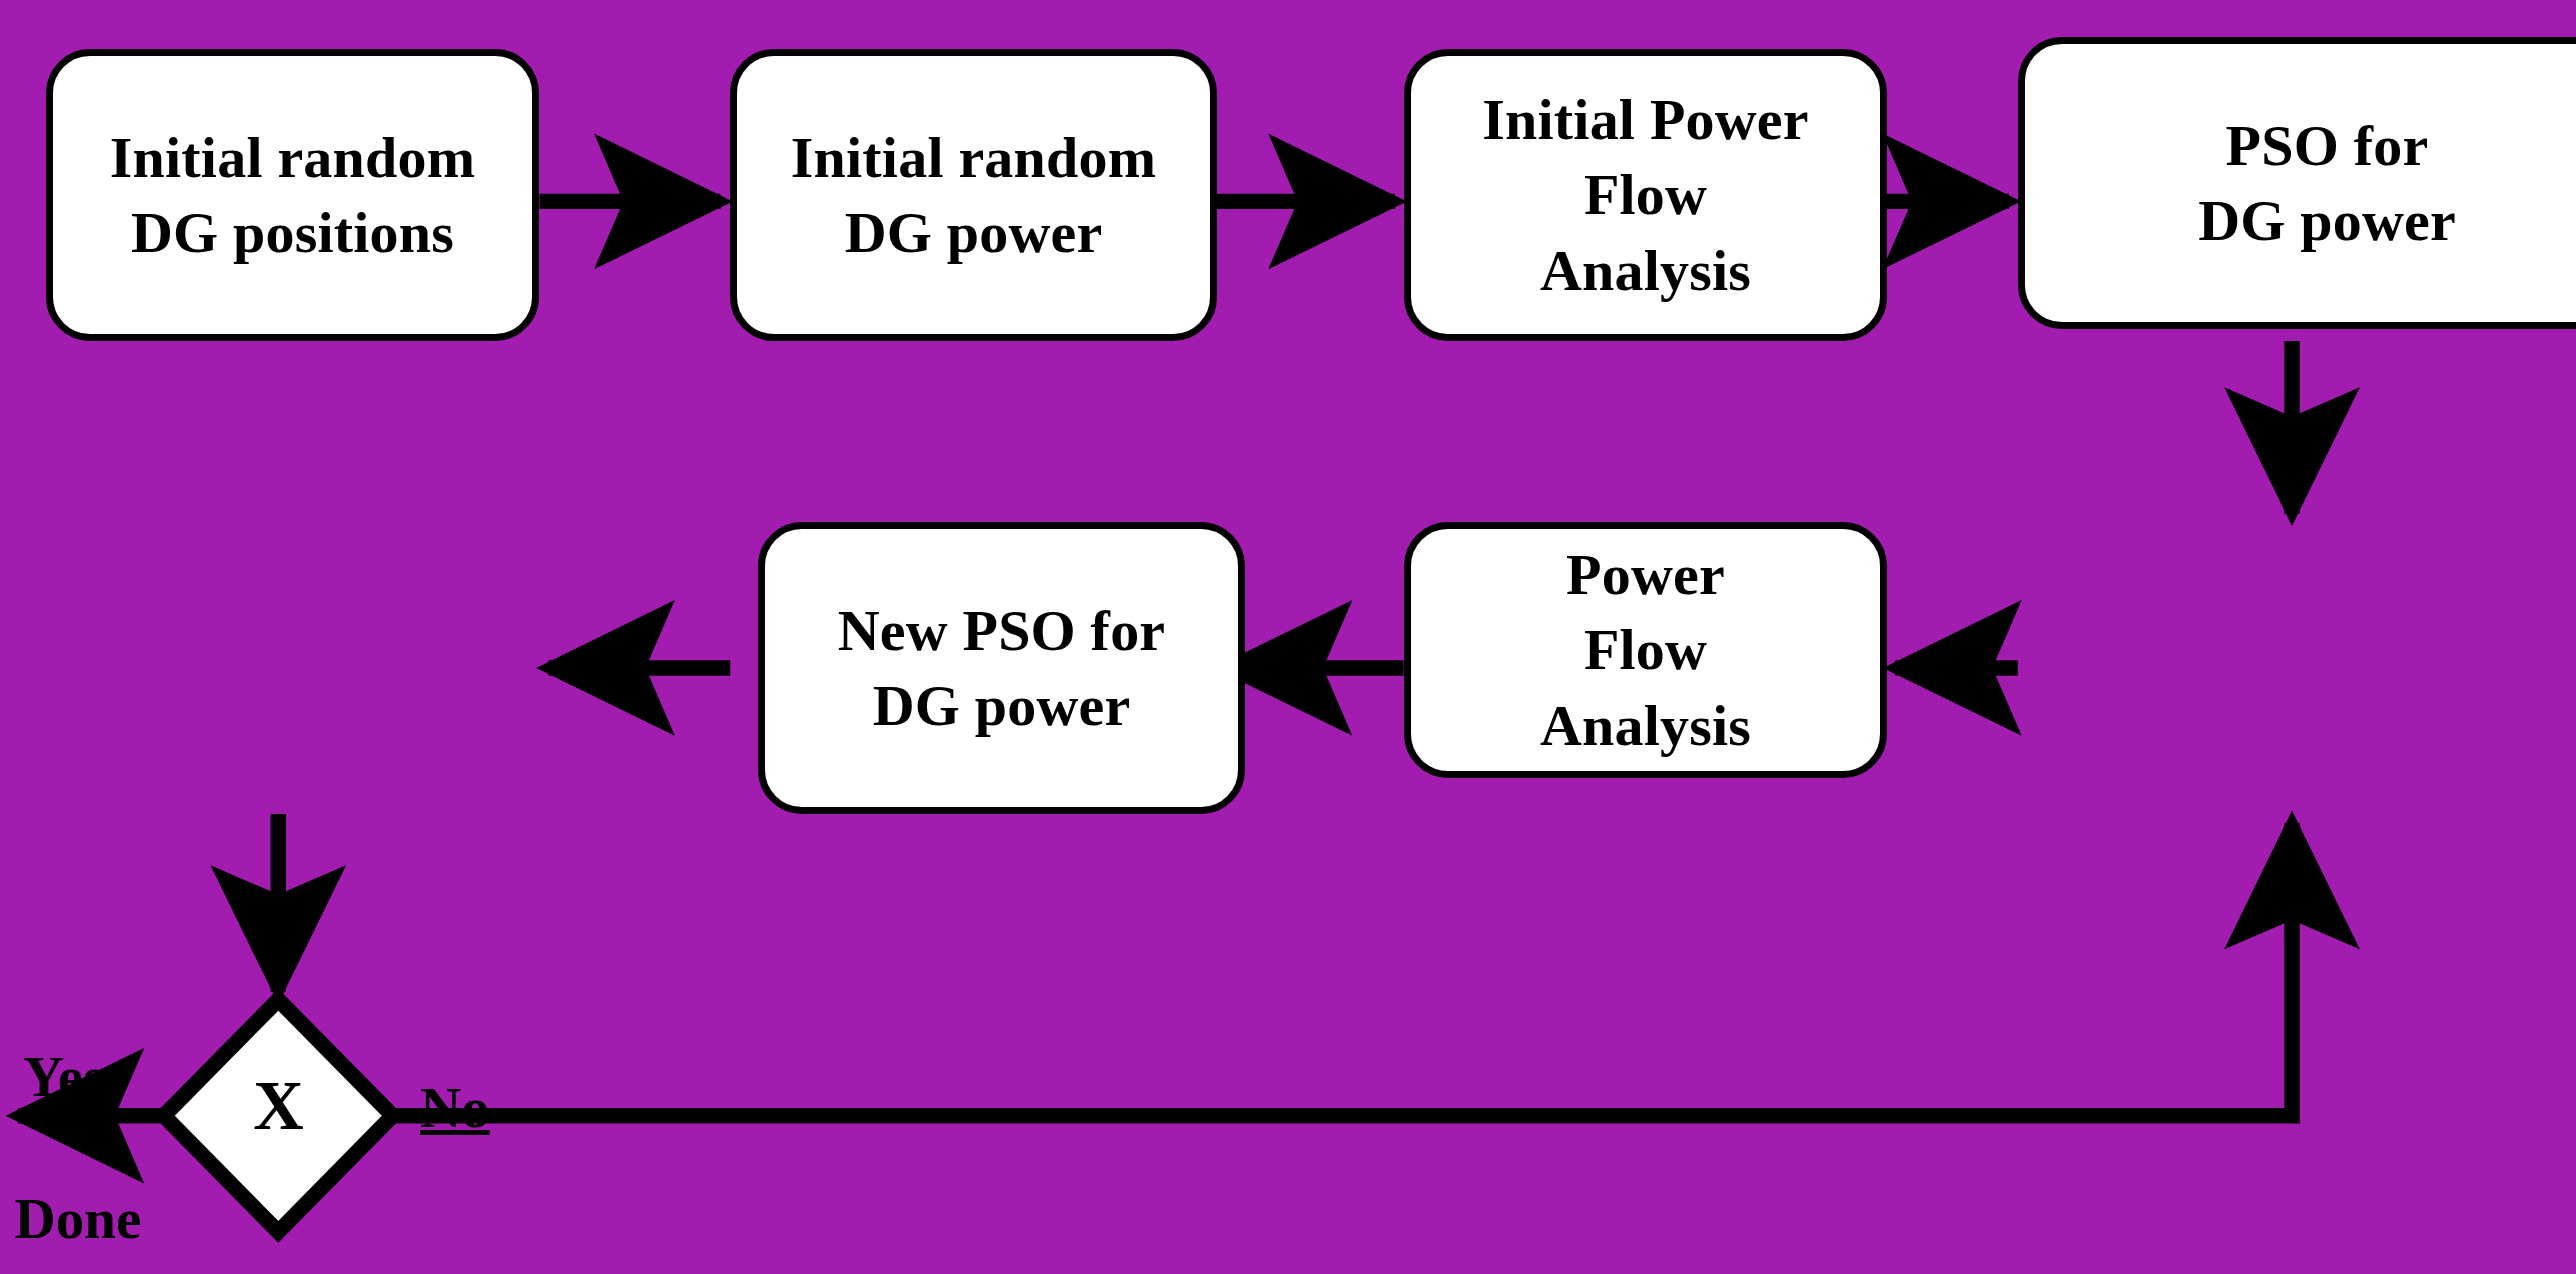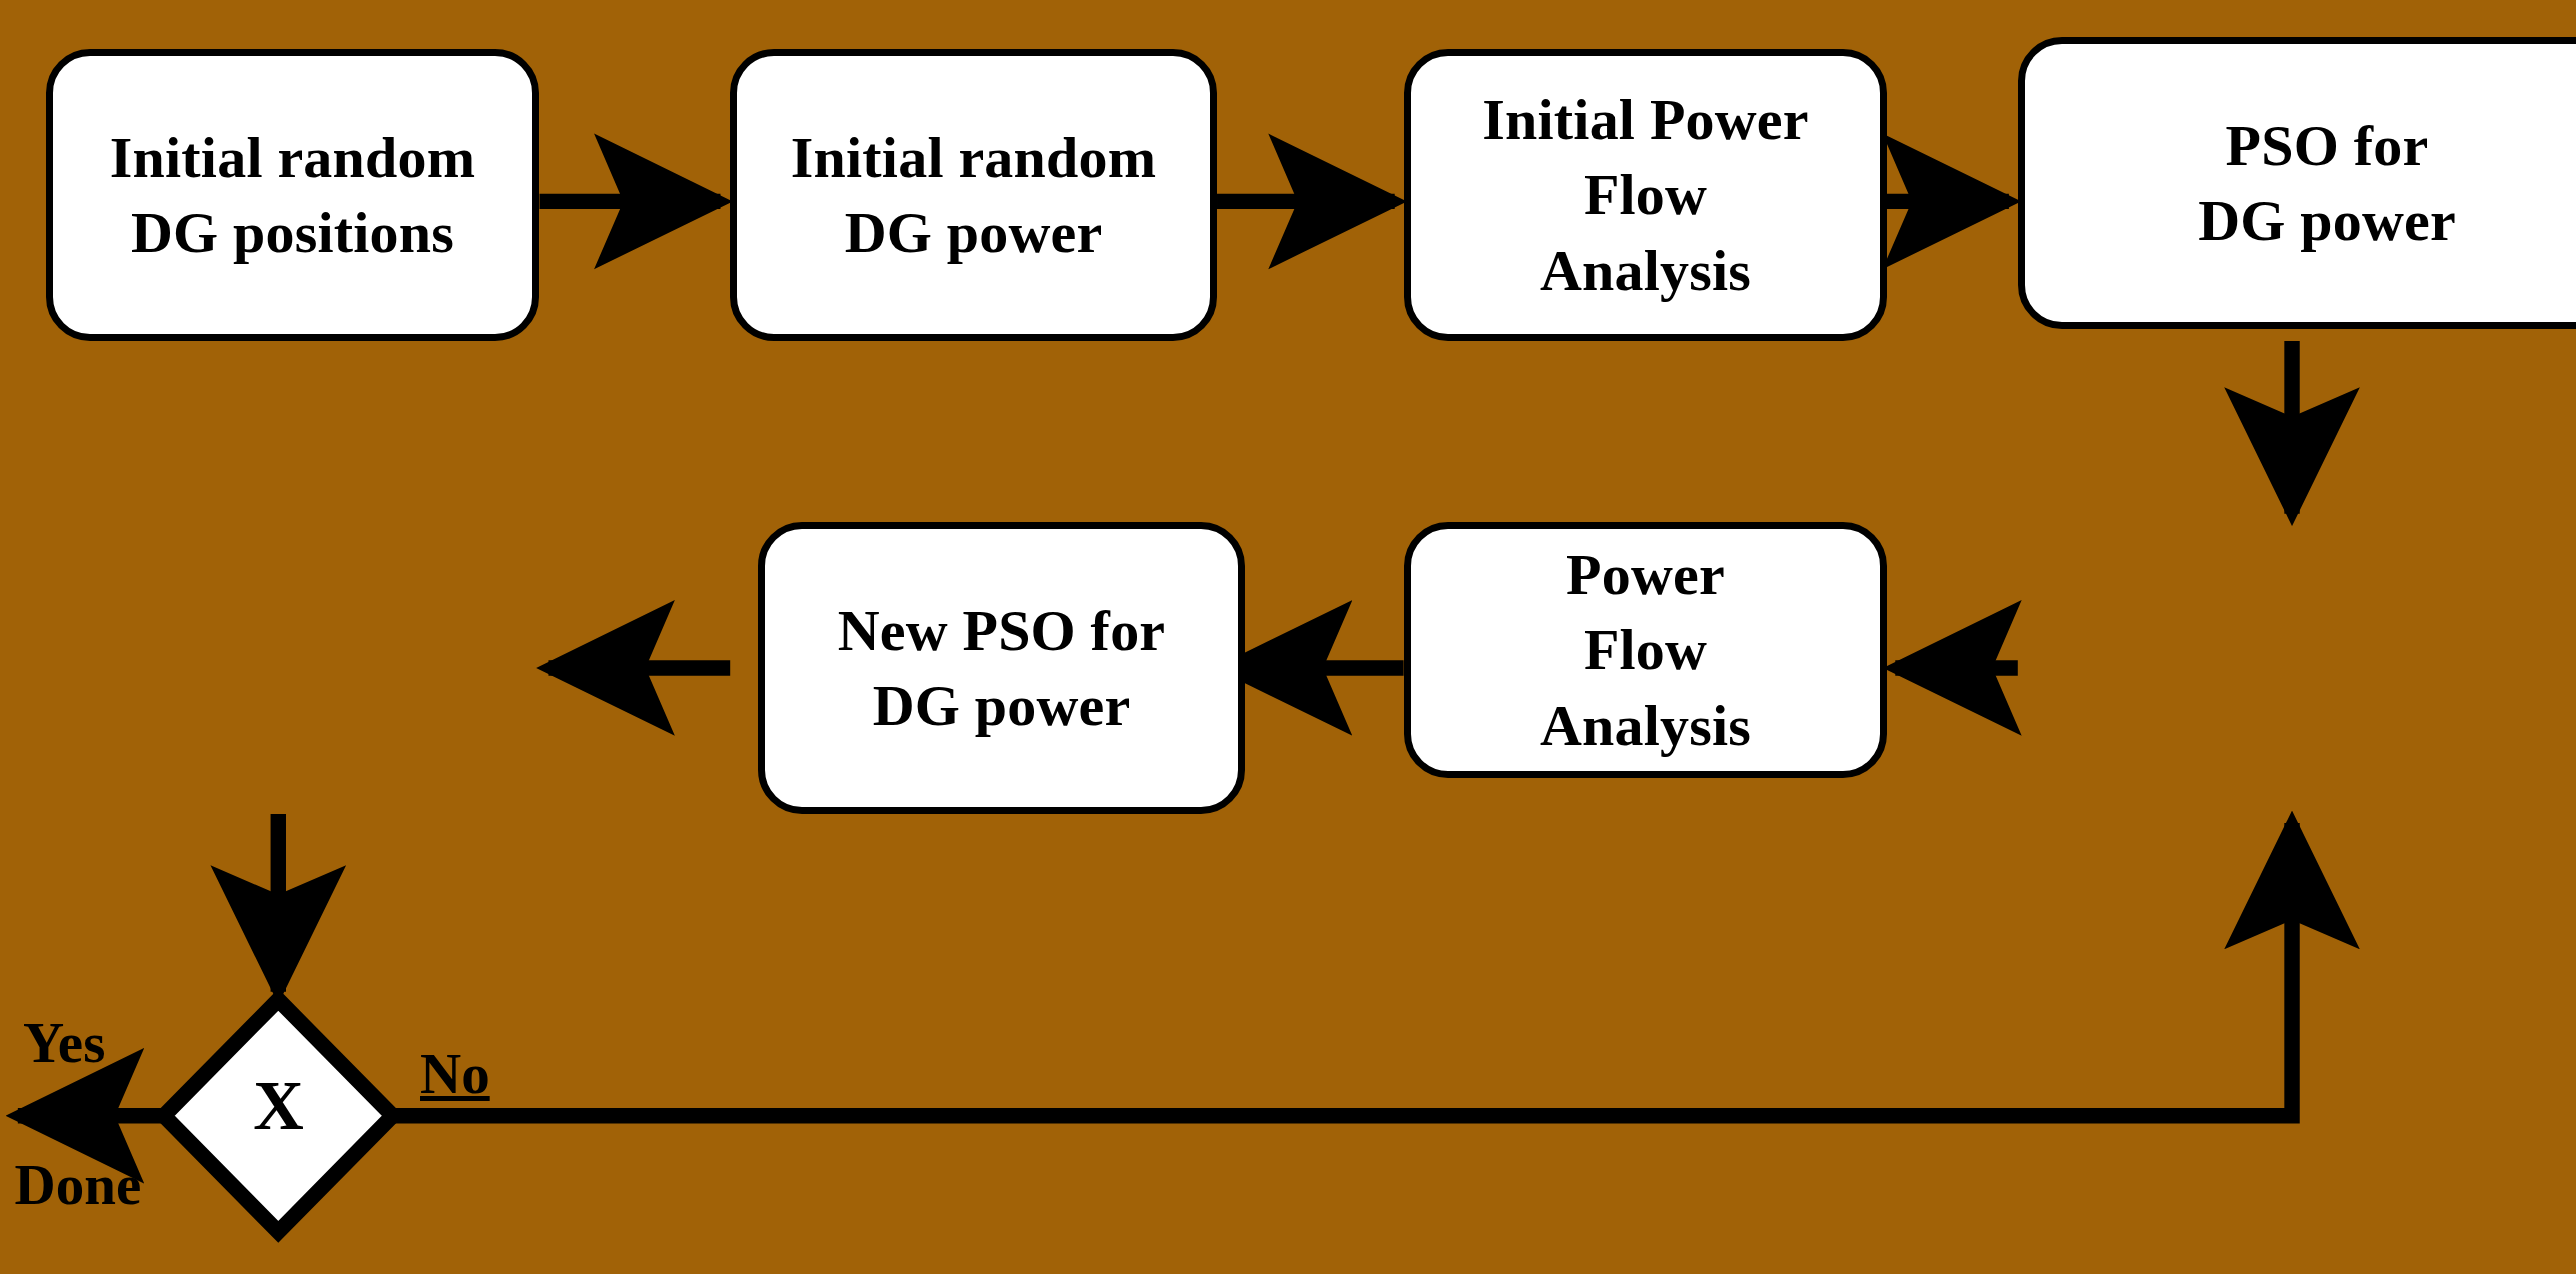--- a/index.html
+++ b/index.html
@@ -5,21 +5,21 @@
 <style>
   html, body {
     margin: 0;
     padding: 0;
     background: #ffffff;
   }
   #canvas {
     position: relative;
     width: 2576px;
     height: 1275px;
-    background: #a16207;
+    background: #a21caf;
     font-family: "Liberation Serif", "DejaVu Serif", serif;
     overflow: hidden;
   }
   .node-box {
     position: absolute;
     box-sizing: border-box;
     border: 7.3px solid #000000;
     border-radius: 44px;
     background: #ffffff;
     display: flex;
@@ -42,20 +42,21 @@
     width: 2576px;
     height: 1275px;
     pointer-events: none;
   }
   .edge-label {
     position: absolute;
     font-size: 57px;
     font-weight: 700;
     color: #000000;
     white-space: nowrap;
+    margin-top: 34px;
   }
   .decision-text {
     position: absolute;
     font-size: 70px;
     font-weight: 700;
     color: #000000;
     text-align: center;
   }
 </style>
 </head>

